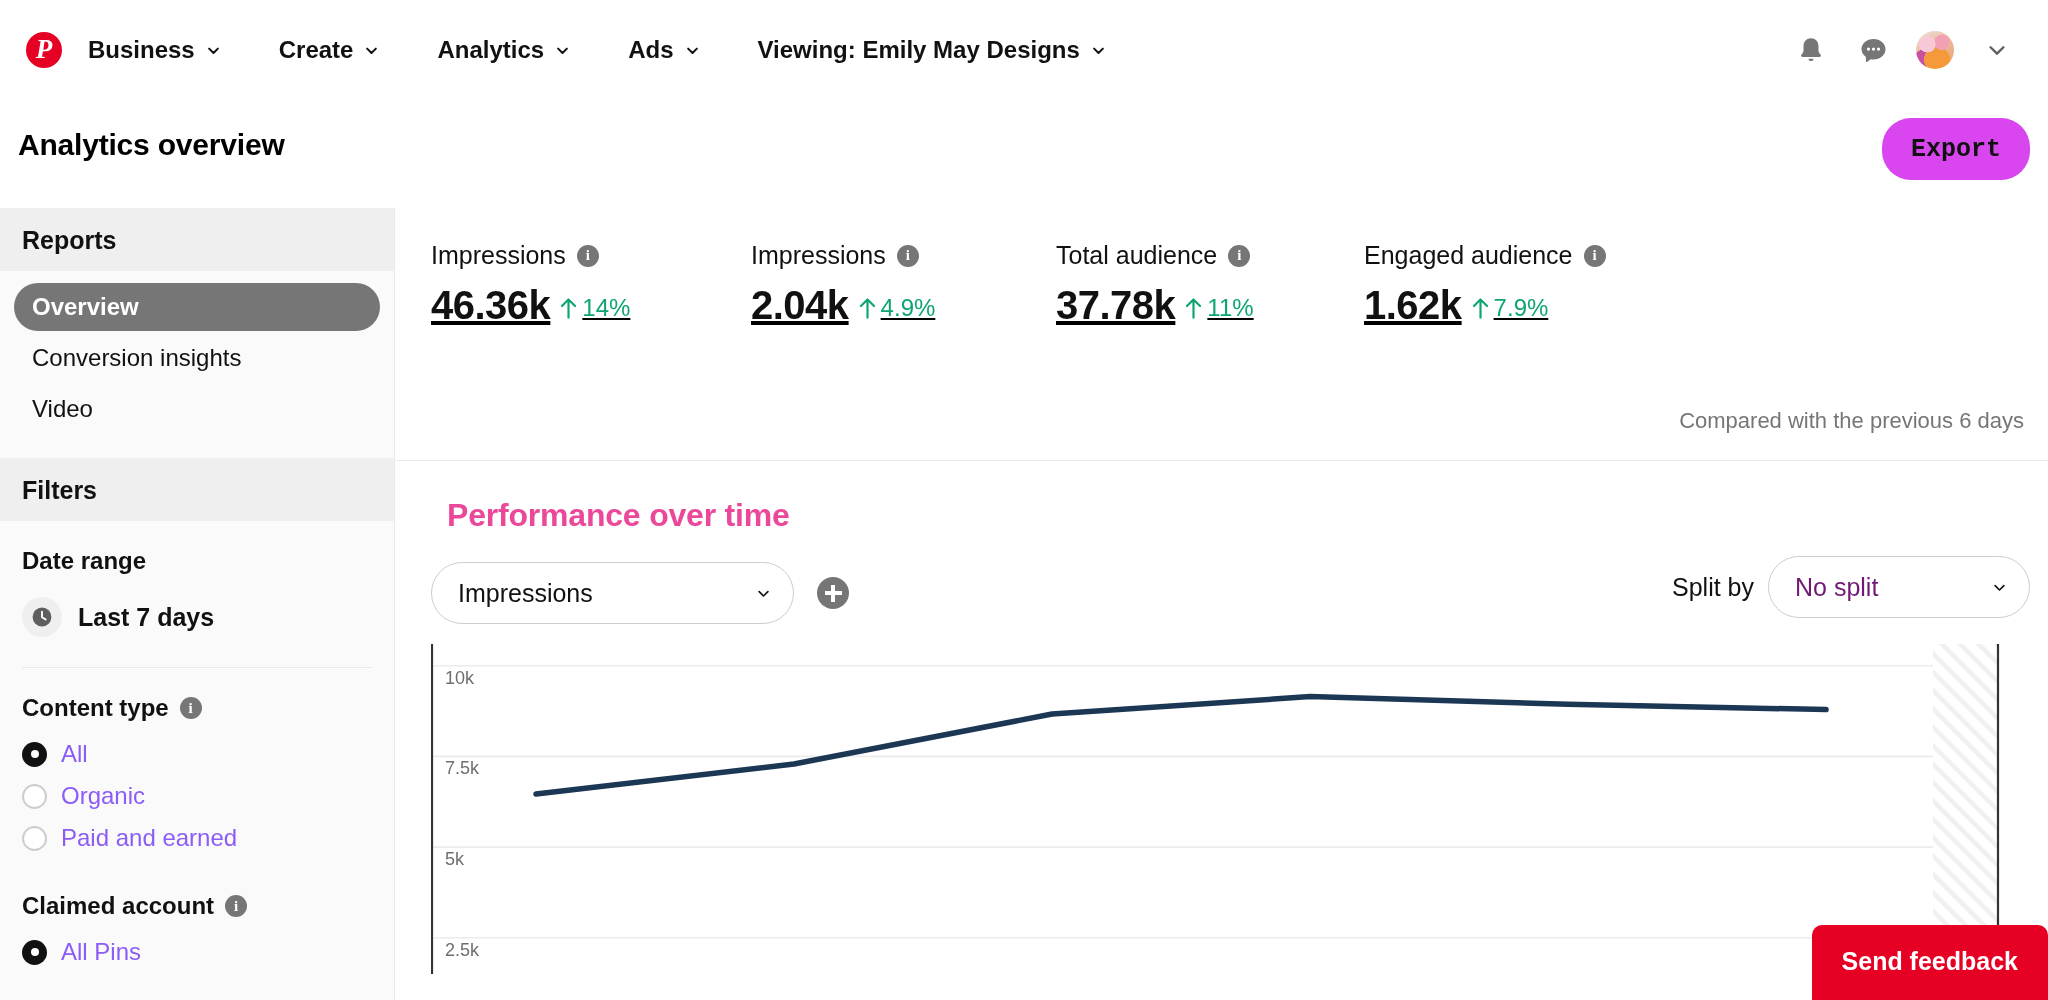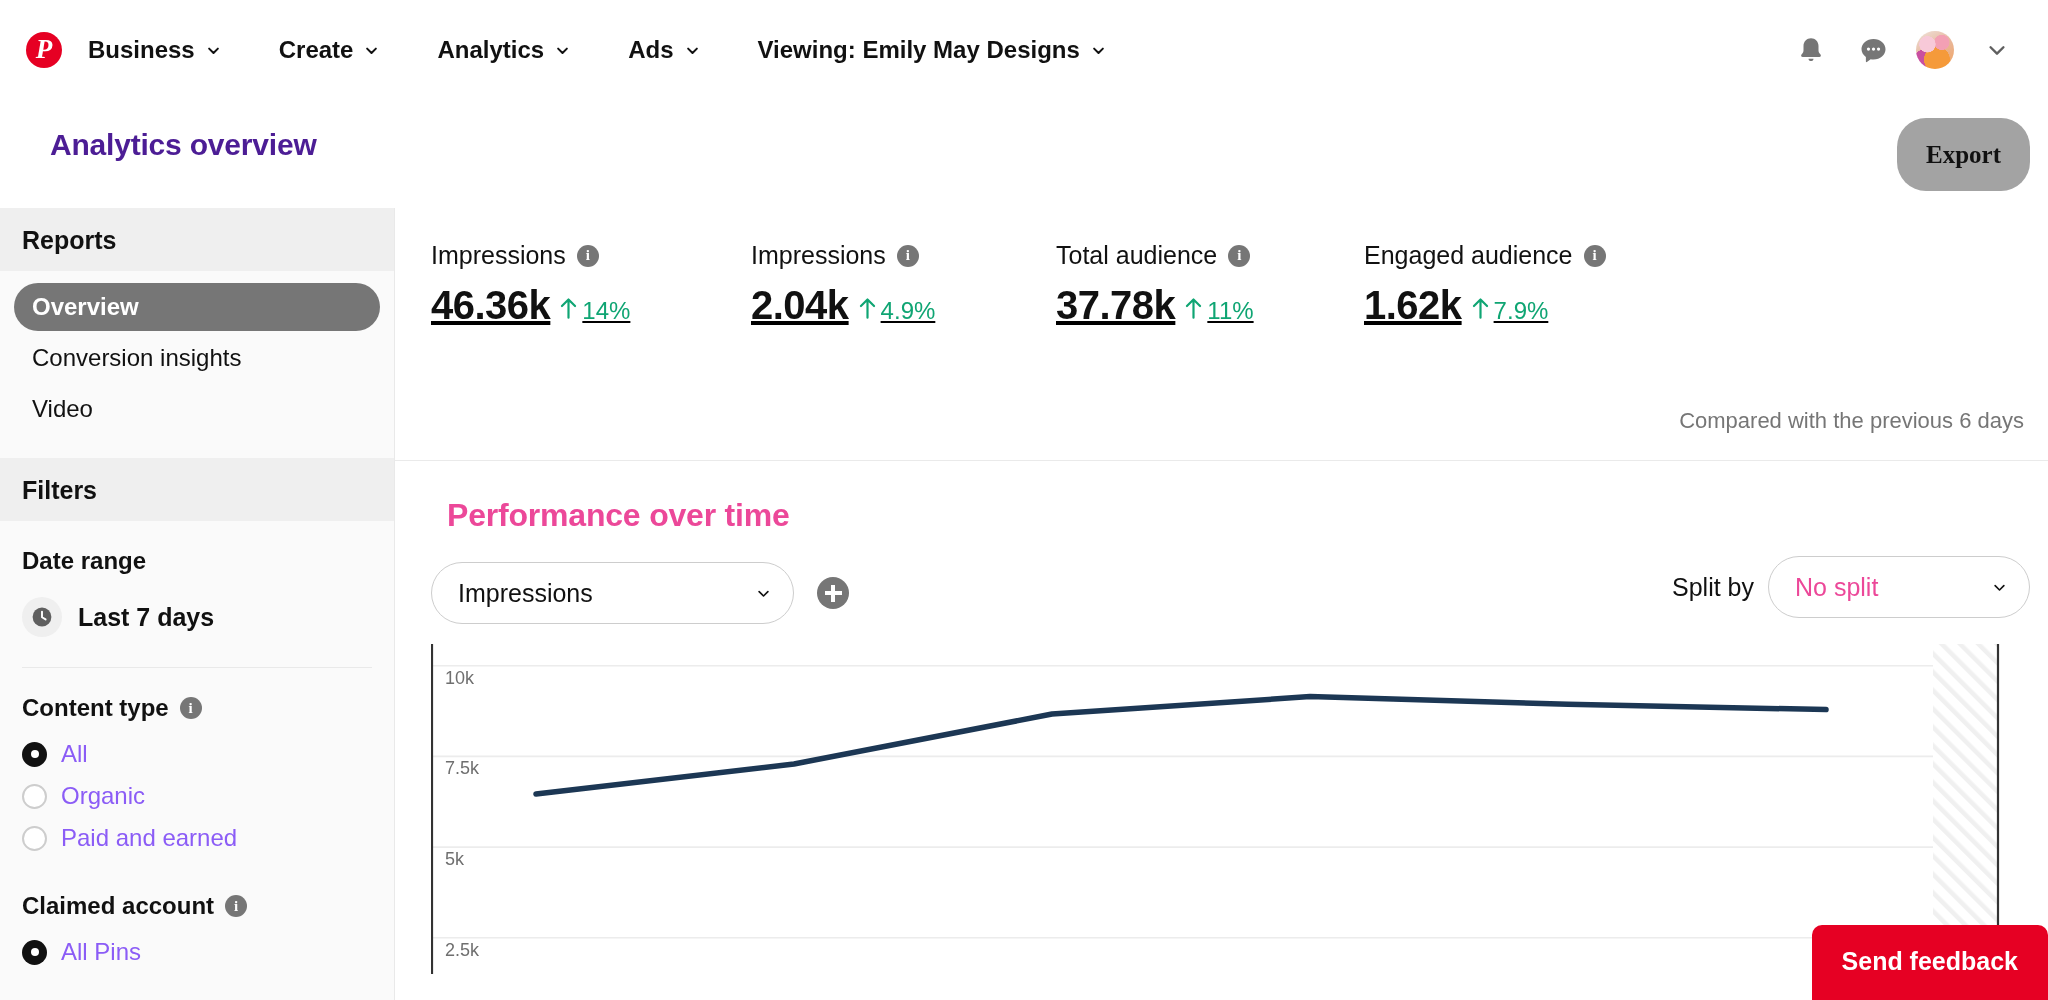--- a/index.html
+++ b/index.html
@@ -56,27 +56,27 @@
     flex:none; margin:0 8px;
   }
 
   
   .page-header {
     position:absolute; left:0; top:100px; width:2048px; height:108px;
     background:#fff;
   }
   .page-title {
     position:absolute; left:18px; top:28px;
-    font-size:30px; font-weight:bold; color:#4c1d95; letter-spacing:-0.2px;margin-left:32px;
+    font-size:30px; font-weight:bold; color:#000000; letter-spacing:-0.2px;
   }
   .export-btn {
     position:absolute; right:18px; top:18px;
-    height:73px; padding:0 29px; border-radius:29px;
-    background:#a3a3a3; color:#111; border:none;
-    font-family:Liberation Serif, serif;
+    height:62px; padding:0 29px; border-radius:29px;
+    background:#d946ef; color:#111; border:none;
+    font-family:Liberation Mono, monospace;
     font-size:25px; font-weight:bold; cursor:pointer;
     display:flex; align-items:center;
   }
 
   
   .body-row { position:absolute; left:0; top:208px; width:2048px; height:792px; }
 
   
   .sidebar {
     position:absolute; left:0; top:0; width:395px; height:792px;
@@ -144,21 +144,21 @@
   .metric-2 { width:305px; }
   .metric-3 { width:308px; }
   .metric-4 { width:320px; }
   .metric-head {
     display:flex; align-items:center; gap:11px; margin-bottom:13px;
   }
   .metric-name { font-size:25px; color:#111; }
   .metric-value-row { display:flex; align-items:baseline; gap:10px;text-decoration:underline; }
   .metric-value { font-size:40px; font-weight:bold; color:#111; letter-spacing:-0.5px; }
   .metric-delta {
-    display:flex; align-items:flex-start; gap:5px;
+    display:flex; align-items:center; gap:5px;
     font-size:24px; color:#0fa573; font-weight:normal;
   }
   .arrow-up { display:block; width:17px; height:22px; flex:none; }
   .compared {
     position:absolute; right:24px; bottom:26px;
     font-size:22px; color:#767676;
   }
 
   
   .perf-title {
@@ -187,21 +187,21 @@
   .plus-v { width:3.5px; height:17px; background:#fff; position:absolute; }
   .splitby-wrap {
     position:absolute; right:18px; top:22px;
     display:flex; align-items:center; gap:14px;
   }
   .splitby-label { font-size:25px; color:#111; }
   .splitby-pill {
     height:62px; width:262px; padding:0 22px 0 26px;
     border:1px solid #cdcdcd; border-radius:31px; background:#fff;
     display:flex; align-items:center; justify-content:space-between;
-    font-size:25px; color:#ec4899; cursor:pointer;
+    font-size:25px; color:#701a75; cursor:pointer;
   }
 
   
   .chart-wrap {
     position:relative; margin:14px 0 0 36px;
     width:1600px; height:330px; overflow:hidden;
   }
   .chart-svg { display:block; }
 
   

